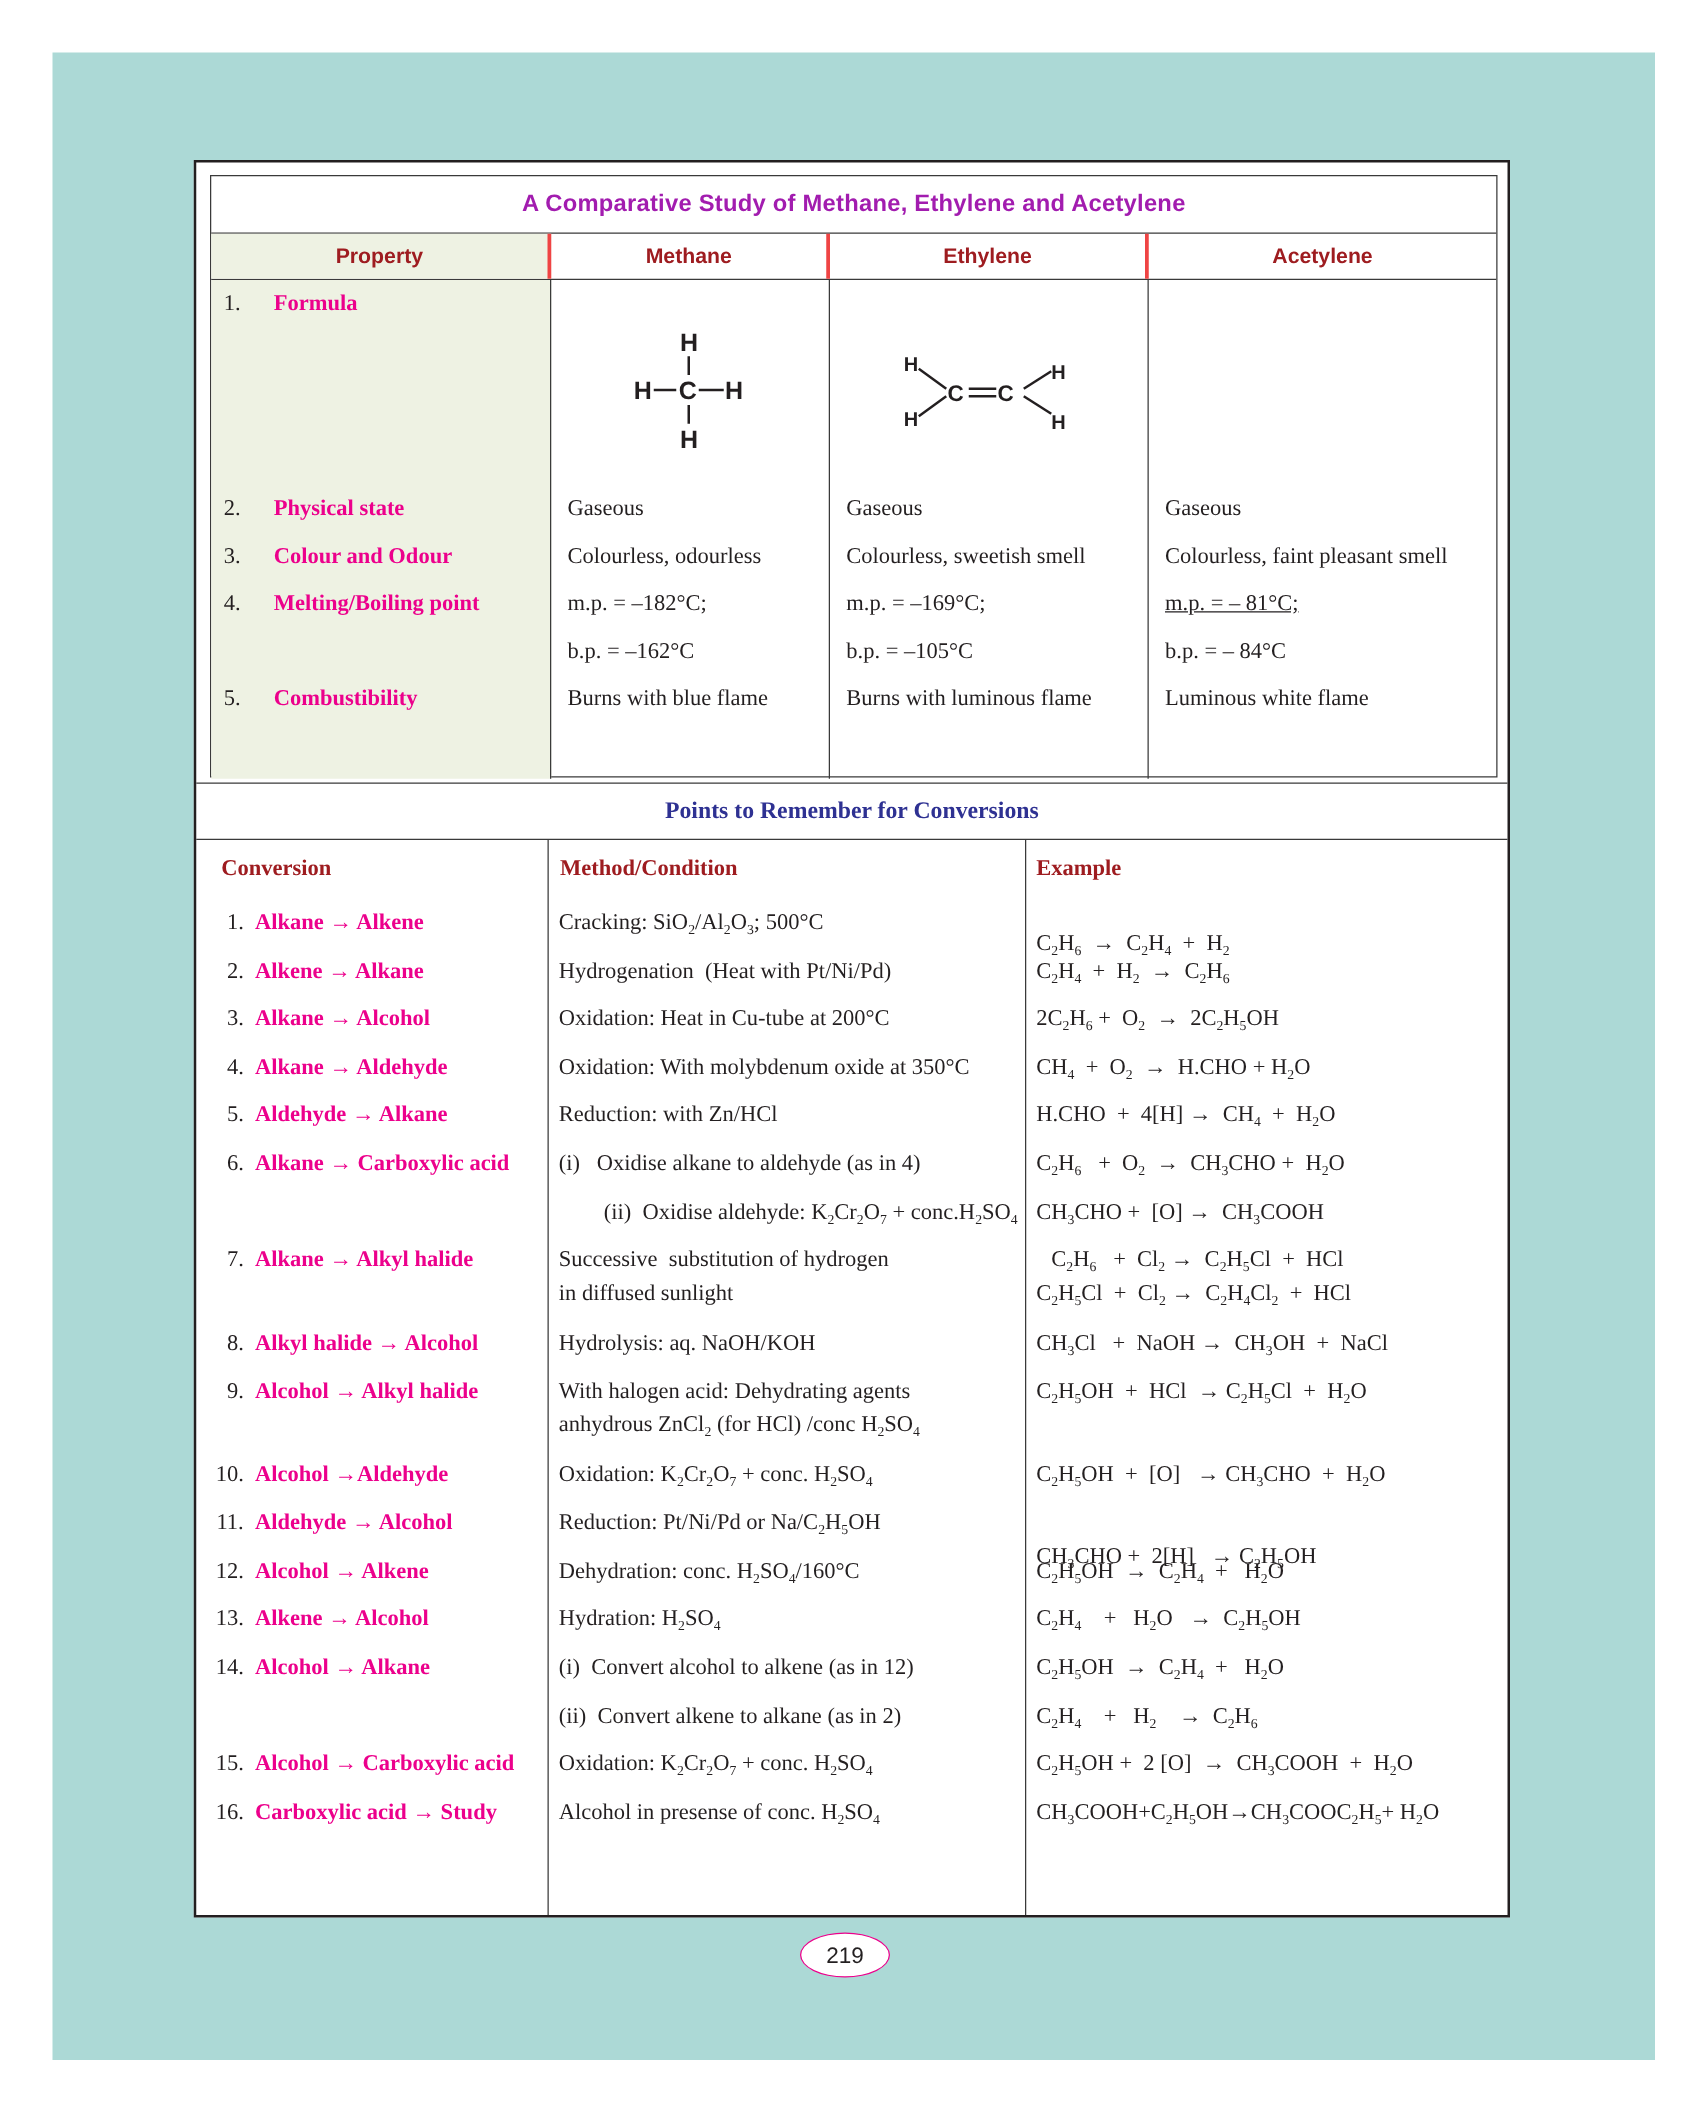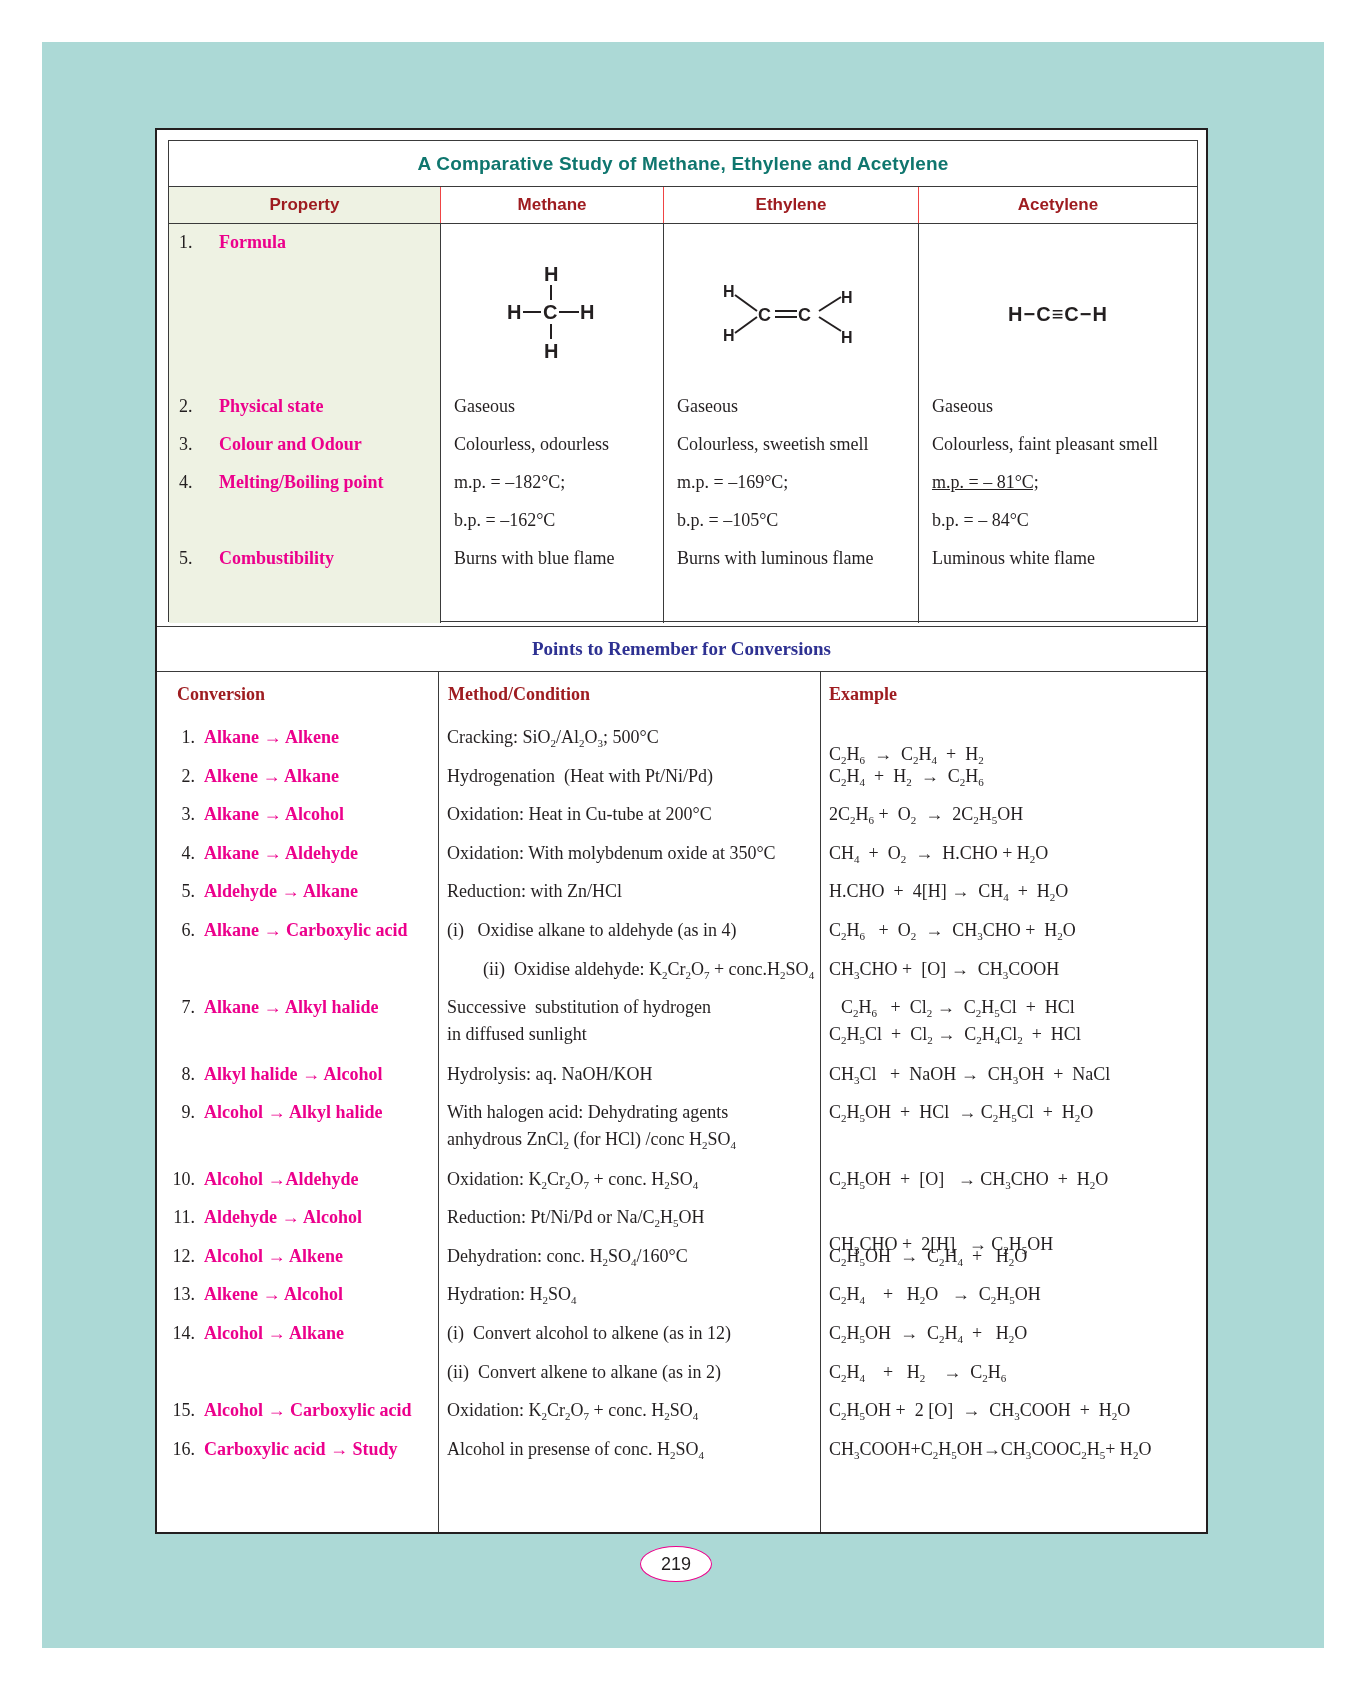--- a/index.html
+++ b/index.html
@@ -1,23 +1,23 @@
 <!DOCTYPE html>
 <html><head>
 <meta charset="utf-8">
 <style>
   html, body { margin:0; padding:0; }
   body { width:1366px; height:1690px; background:#ffffff; position:relative; font-family:"Liberation Serif", serif; color:#231f20; }
   .page-bg { position:absolute; left:42px; top:42px; width:1282px; height:1606px; background:#acd9d6; }
   .outer { position:absolute; left:155px; top:128px; width:1053px; height:1406px; background:#ffffff; border:2px solid #231f20; box-sizing:border-box; }
   
   .top { position:absolute; left:11px; top:10px; width:1030px; height:482px; border:1px solid #3a3a3a; box-sizing:border-box; }
-  .top-title { height:45px; border-bottom:1px solid #3a3a3a; display:flex; align-items:center; justify-content:center; font-family:"Liberation Sans", sans-serif; font-weight:bold; font-size:19px; color:#0f766e; letter-spacing:0.2px; }
+  .top-title { height:45px; border-bottom:1px solid #3a3a3a; display:flex; align-items:center; justify-content:center; font-family:"Liberation Sans", sans-serif; font-weight:bold; font-size:19px; color:#a21caf; letter-spacing:0.2px; }
   .cmp-head { display:flex; height:36px; border-bottom:1px solid #3a3a3a; }
-  .cmp-head div { display:flex; align-items:center; justify-content:center; font-family:"Liberation Sans", sans-serif; font-weight:bold; font-size:17px; color:#9e1c20; border-right:1px solid #ef4444; box-sizing:border-box; }
+  .cmp-head div { display:flex; align-items:center; justify-content:center; font-family:"Liberation Sans", sans-serif; font-weight:bold; font-size:17px; color:#9e1c20; border-right:3px solid #ef4444; box-sizing:border-box; }
   .cmp-head div:last-child { border-right:none; }
   .c0 { width:272px; } .c1 { width:223px; } .c2 { width:255px; } .c3 { width:278px; }
   .cmp-body { display:flex; height:399px; }
   .cmp-col { border-right:1px solid #3a3a3a; box-sizing:border-box; position:relative; }
   .cmp-col:last-child { border-right:none; }
   .cmp-col.c0 { background:#eef2e3; }
   .prop { position:absolute; left:10px; font-size:18px; display:flex; }
   .prop .num { width:40px; }
   .prop .lbl { color:#ec008c; font-weight:bold; }
   .val { position:absolute; left:13px; font-size:18px; white-space:nowrap; }
@@ -116,23 +116,20 @@
           </svg>
         </div>
         <div class="val" style="top:172px;">Gaseous</div>
         <div class="val" style="top:210px;">Colourless, sweetish smell</div>
         <div class="val" style="top:248px;">m.p.   =  –169°C;</div>
         <div class="val" style="top:286px;">b.p.   =  –105°C</div>
         <div class="val" style="top:324px;">Burns with luminous flame</div>
       </div>
 
       <div class="cmp-col c3">
-        <div class="struct">
-          <span style="font-family:'Liberation Sans', sans-serif; font-weight:bold; font-size:20px; letter-spacing:1px; white-space:pre;">H−C≡C−H</span>
-        </div>
         <div class="val" style="top:172px;">Gaseous</div>
         <div class="val" style="top:210px;">Colourless, faint pleasant smell</div>
         <div class="val" style="top:248px;text-decoration:underline;">m.p. =  – 81°C;</div>
         <div class="val" style="top:286px;">b.p.  =  – 84°C</div>
         <div class="val" style="top:324px;">Luminous white flame</div>
       </div>
     </div>
   </div>
 
   <div class="conv-title">Points to Remember for Conversions</div>

